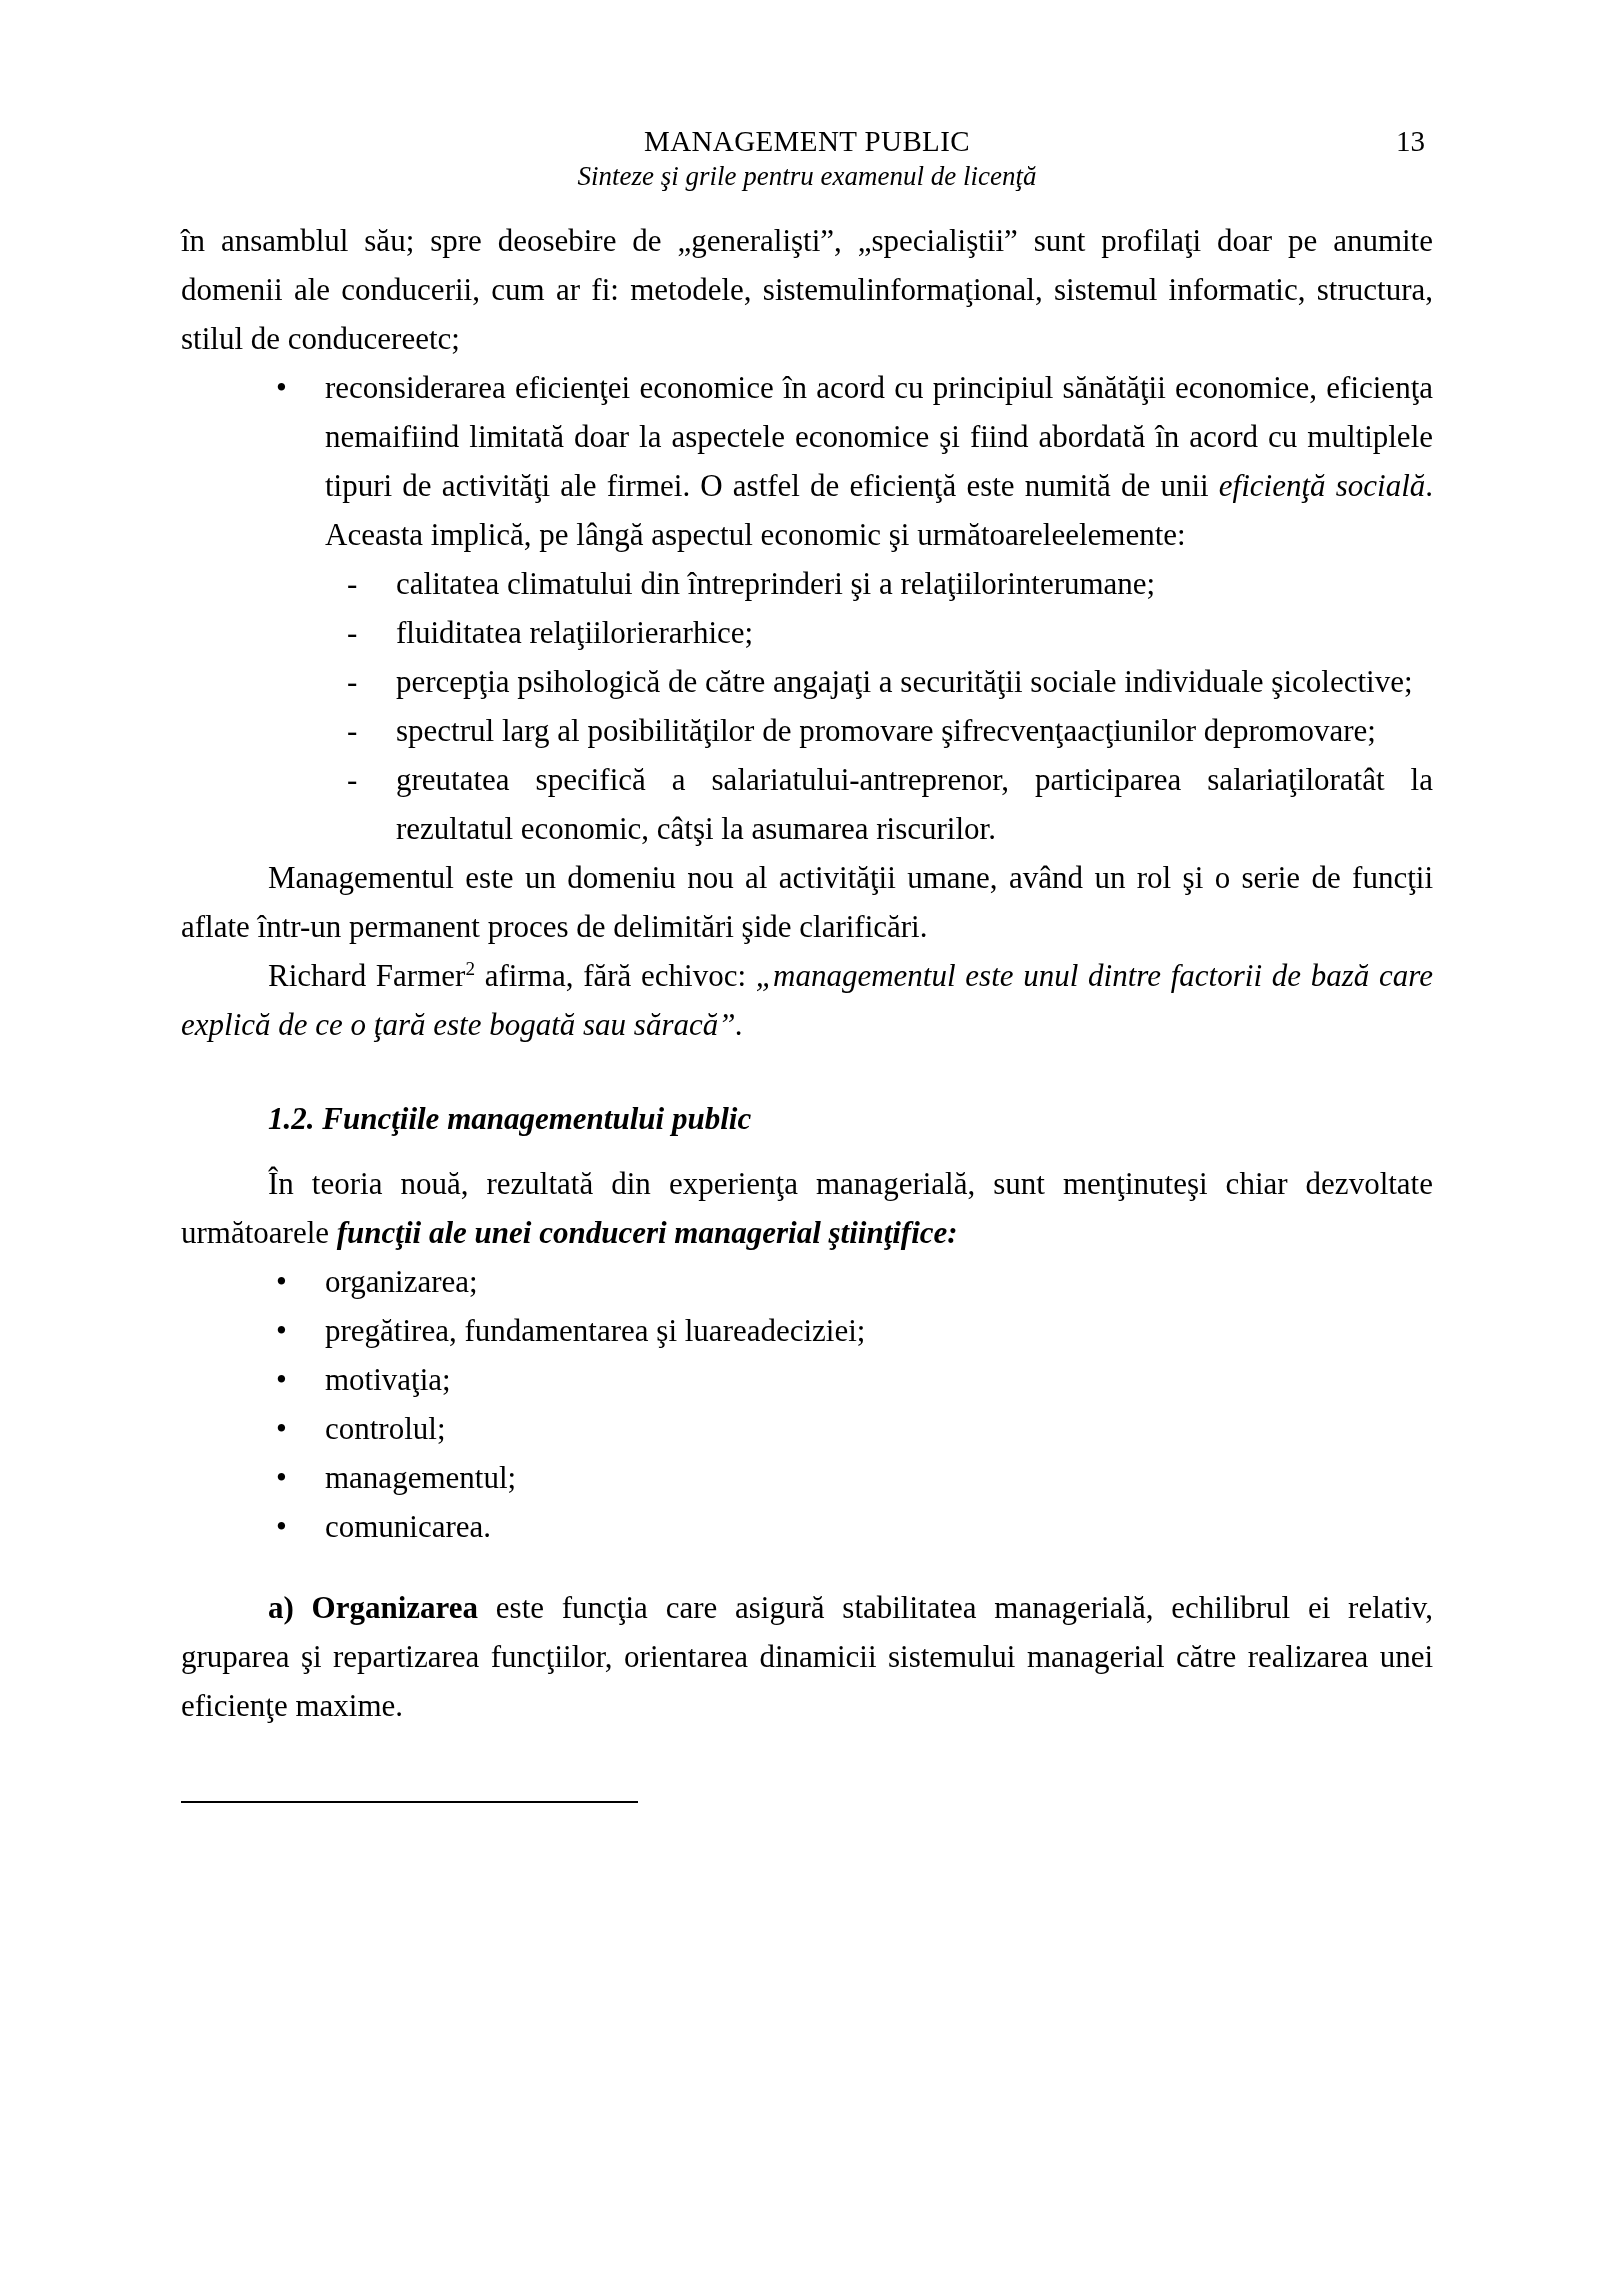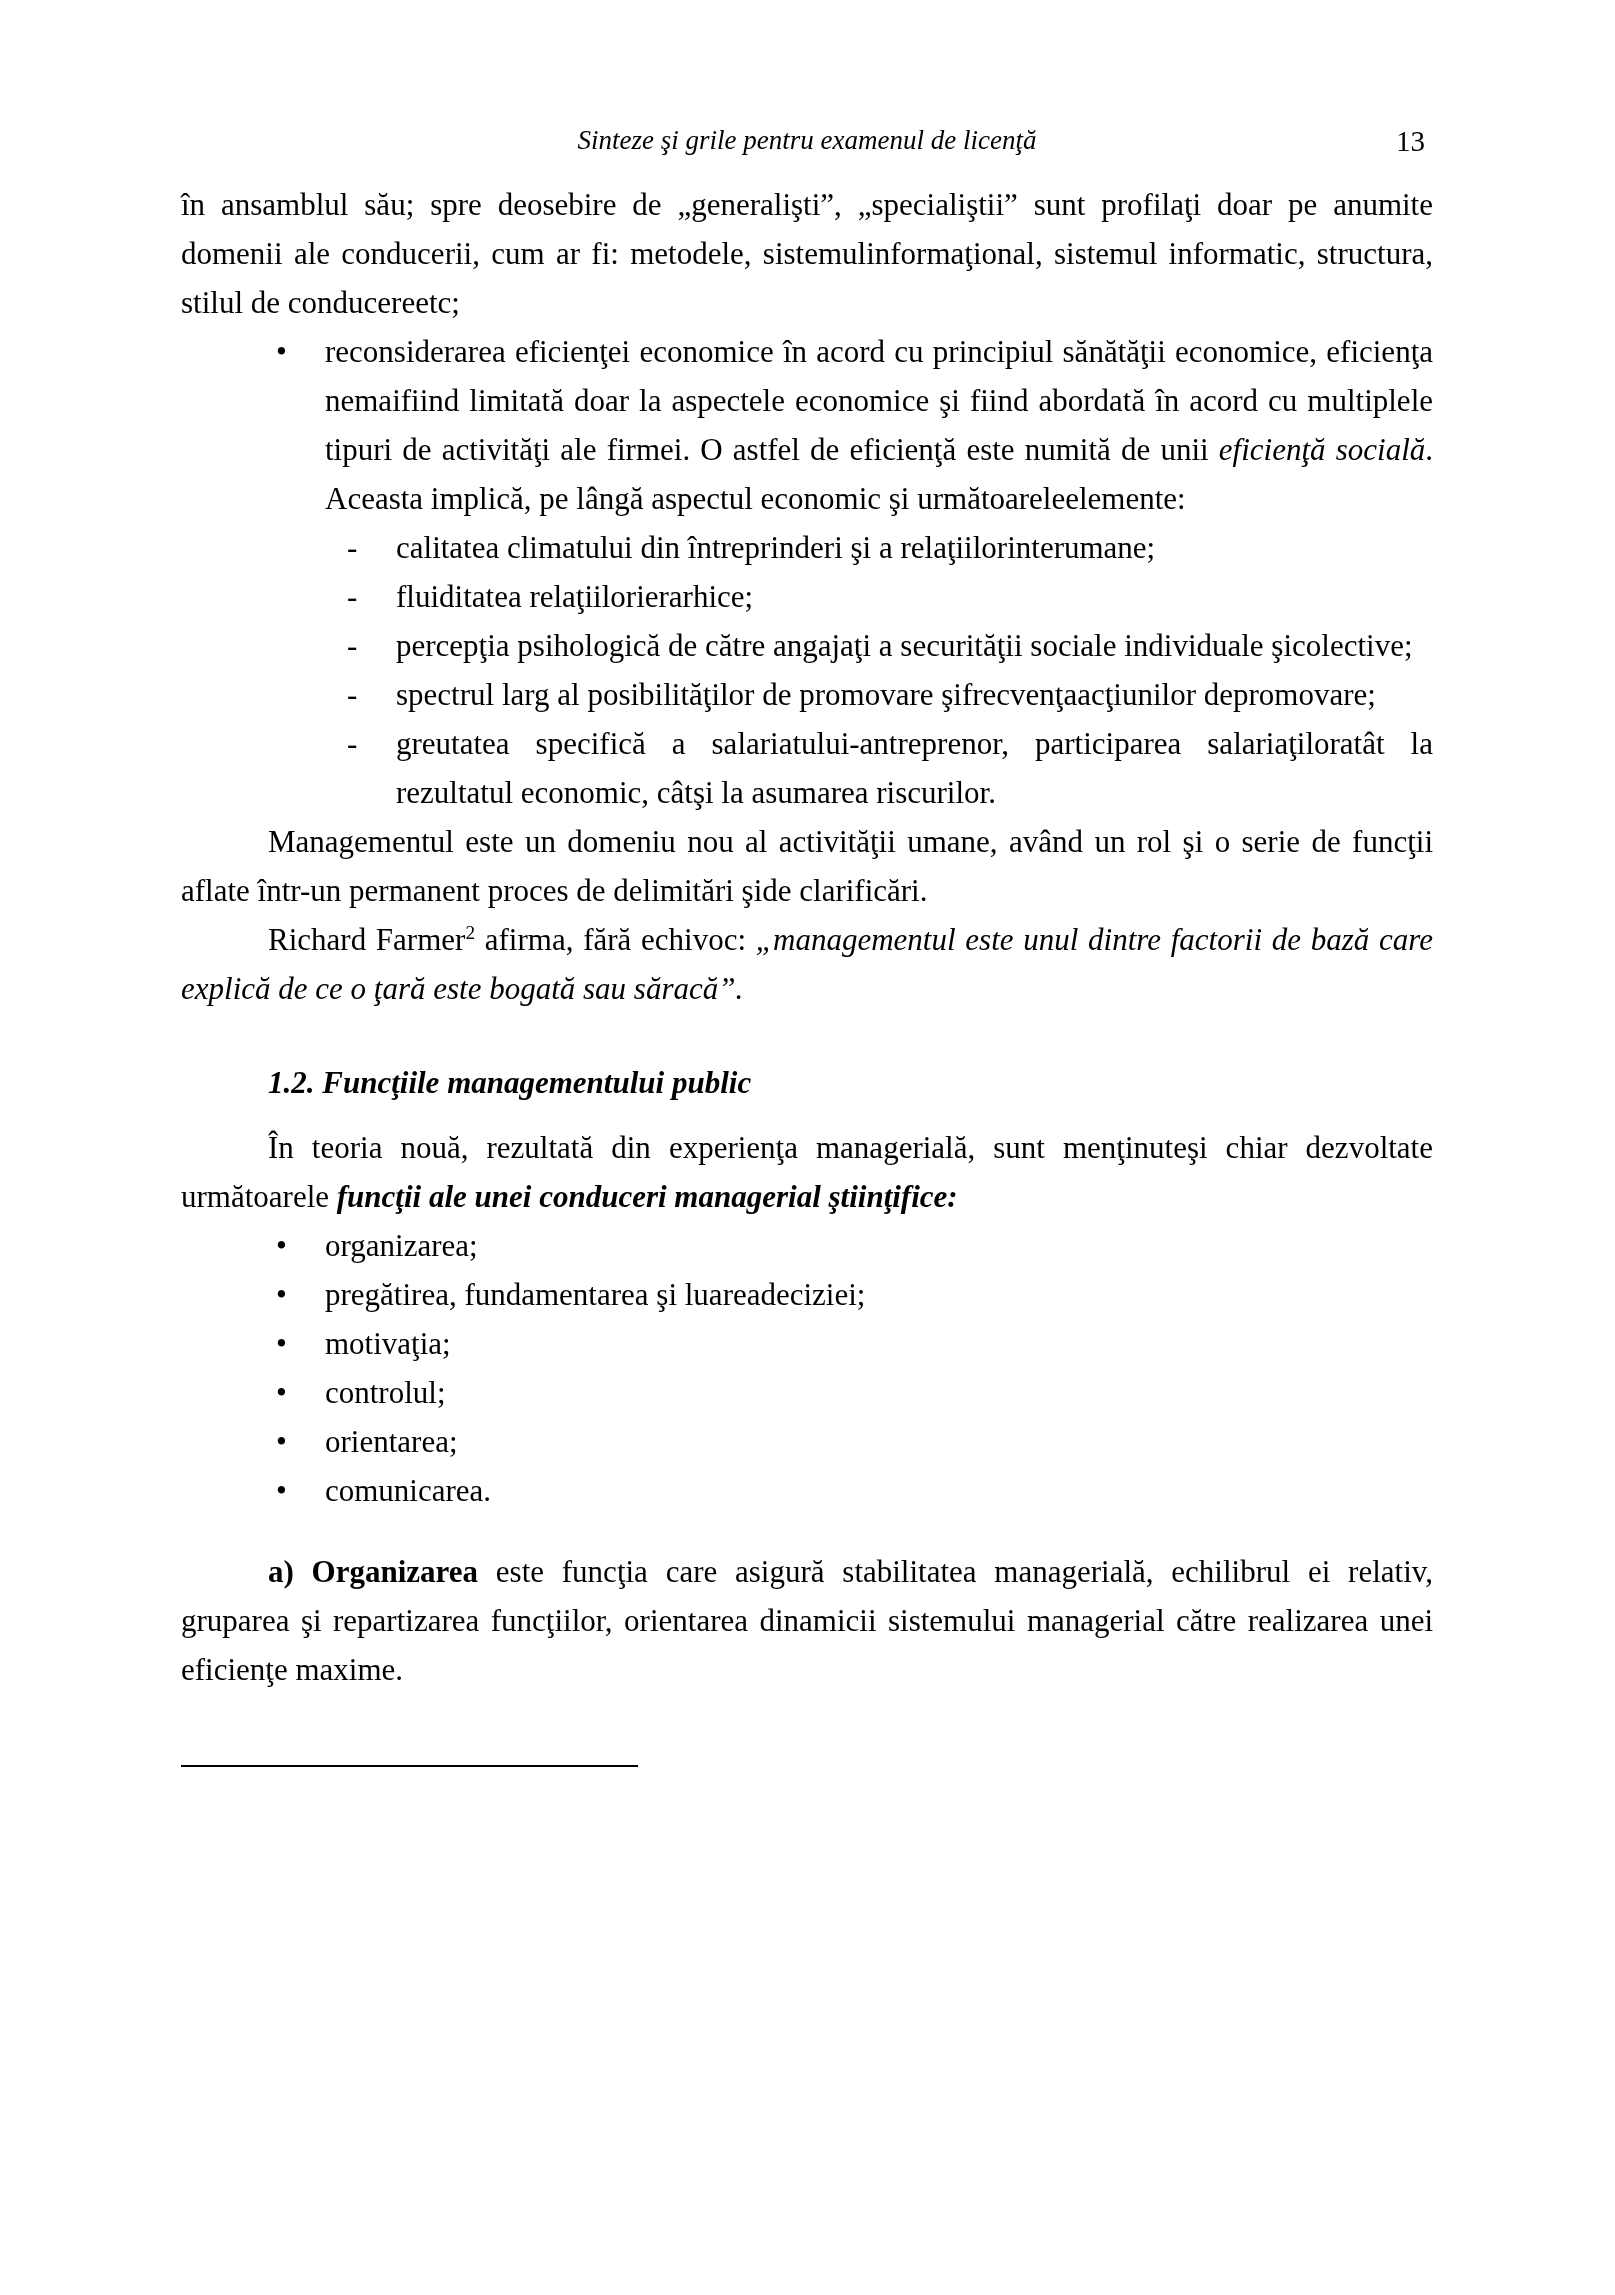--- a/index.html
+++ b/index.html
@@ -93,20 +93,21 @@
     line-height: 36px;
     text-align: left;
   }
 </style>
 </head>
 <body>
 
 <div class="page">
 
   <header class="page-header">
+    <div class="header-title">MANAGEMENT PUBLIC</div>
     <div class="header-subtitle">Sinteze şi grile pentru examenul de licenţă</div>
     <div class="page-number">13</div>
   </header>
 
   <main class="content">
 
     <p class="cont">în ansamblul său; spre deosebire de „generalişti”, „specialiştii” sunt profilaţi doar pe anumite domenii ale conducerii, cum ar fi: metodele, sistemulinformaţional, sistemul informatic, structura, stilul de conducereetc;</p>
 
     <div class="bullet-item">
       <span class="marker">•</span><span>reconsiderarea eficienţei economice în acord cu principiul sănătăţii economice, eficienţa nemaifiind limitată doar la aspectele economice şi fiind abordată în acord cu multiplele tipuri de activităţi ale firmei. O astfel de eficienţă este numită de unii </span><span class="italic">eficienţă socială</span><span>. Aceasta implică, pe lângă aspectul economic şi următoareleelemente:</span>
@@ -142,21 +143,21 @@
     <div class="bullet-item">
       <span class="marker">•</span><span>pregătirea, fundamentarea şi luareadeciziei;</span>
     </div>
     <div class="bullet-item">
       <span class="marker">•</span><span>motivaţia;</span>
     </div>
     <div class="bullet-item">
       <span class="marker">•</span><span>controlul;</span>
     </div>
     <div class="bullet-item">
-      <span class="marker">•</span><span>orientarea;</span>
+      <span class="marker">•</span><span>managementul;</span>
     </div>
     <div class="bullet-item">
       <span class="marker">•</span><span>comunicarea.</span>
     </div>
 
     <p class="indent spaced"><span class="bold">a) Organizarea</span><span> este funcţia care asigură stabilitatea managerială, echilibrul ei relativ, gruparea şi repartizarea funcţiilor, orientarea dinamicii sistemului managerial către realizarea unei eficienţe maxime.</span></p>
 
     <footer class="footnote-area">
       <hr class="footnote-rule">
     </footer>

